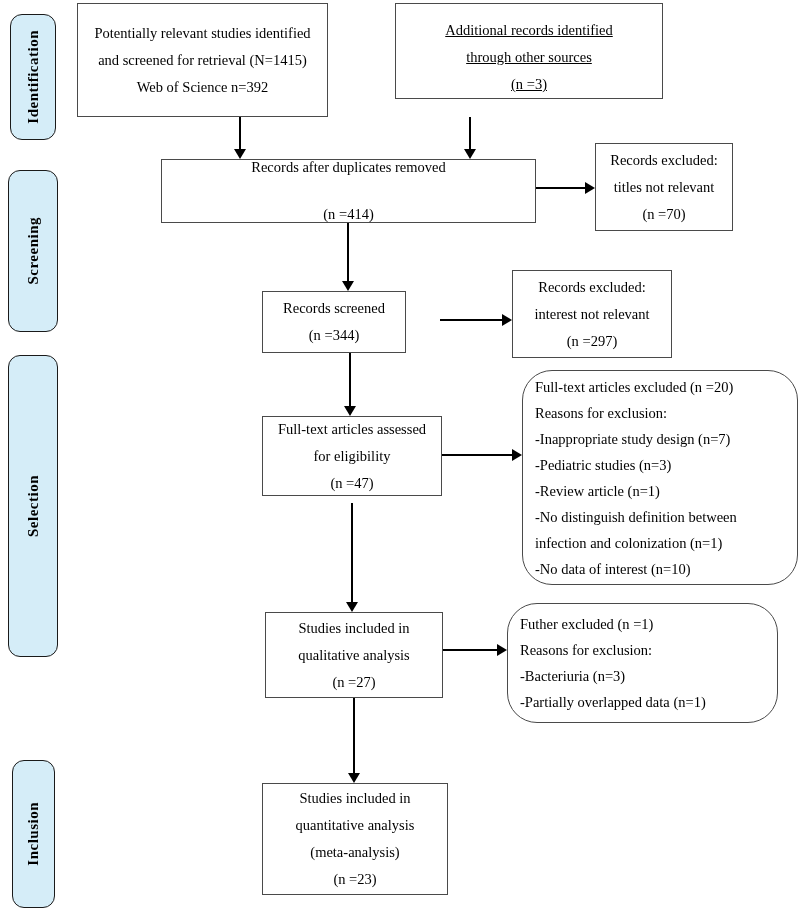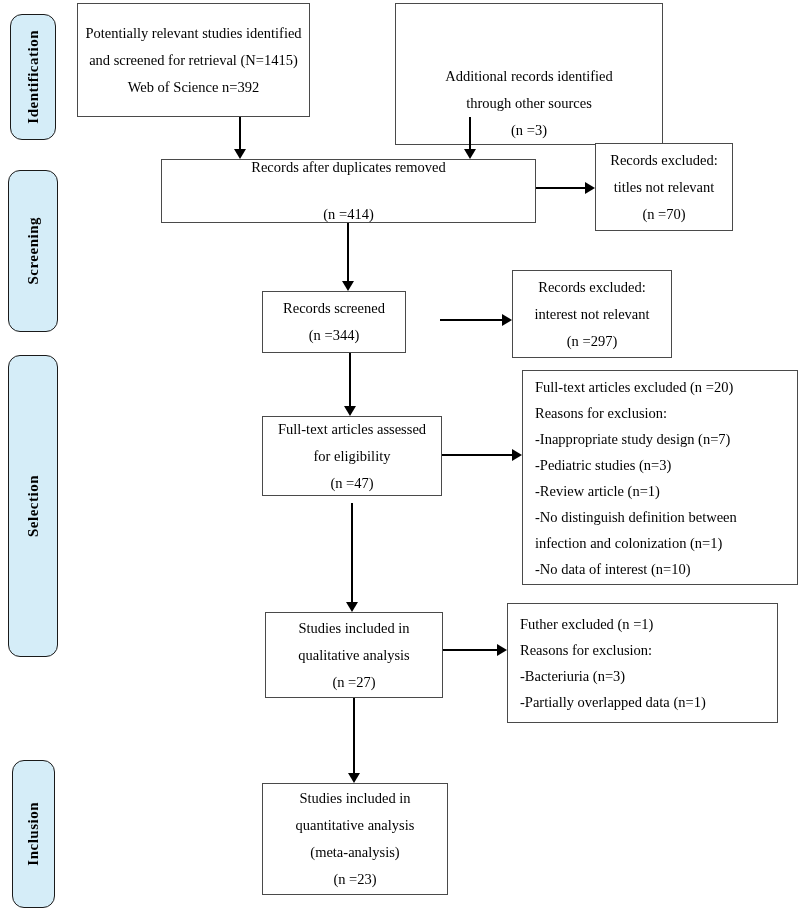--- a/index.html
+++ b/index.html
@@ -45,21 +45,21 @@
     box-sizing:border-box;
     display:flex;flex-direction:column;
     align-items:center;justify-content:center;
     font-size:14.5px;
     text-align:center;
   }
   .box .bline{line-height:27px;white-space:nowrap;}
   .box.left{
     align-items:flex-start;
     text-align:left;
-    padding-left:12px;padding-right:4px;
+    padding-left:12px;padding-right:4px;border-radius:30px;
   }
   .box.left .bline{line-height:26px;}
   
   .varrow{position:absolute;width:12px;}
   .varrow::before{
     content:'';position:absolute;left:5.2px;top:0;bottom:9px;
     width:1.6px;background:var(--arrow);
   }
   .varrow::after{
     content:'';position:absolute;left:0;bottom:0;width:0;height:0;
@@ -88,27 +88,27 @@
   <div class="stage" style="left:8px;top:170px;width:50px;height:162px;">
     <span>Screening</span>
   </div>
   <div class="stage" style="left:8px;top:355px;width:50px;height:302px;">
     <span>Selection</span>
   </div>
   <div class="stage" style="left:12px;top:760px;width:43px;height:148px;">
     <span>Inclusion</span>
   </div>
 
-  <div class="box" style="left:77px;top:3px;width:233px;height:114px;">
+  <div class="box" style="left:77px;top:3px;width:251px;height:114px;">
     <div class="bline">Potentially relevant studies identified</div>
     <div class="bline">and screened for retrieval (N=1415)</div>
     <div class="bline">Web of Science n=392</div>
   </div>
 
-  <div class="box" style="left:395px;top:3px;width:268px;height:142px;justify-content:flex-end;padding-top:13px;">
+  <div class="box" style="left:395px;top:3px;width:268px;height:96px;justify-content:space-between;padding-top:13px;text-decoration:underline;">
     <div class="bline">Additional records identified</div>
     <div class="bline">through other sources</div>
     <div class="bline">(n =3)</div>
   </div>
 
   <div class="box" style="left:161px;top:159px;width:375px;height:64px;gap:20px;">
     <div class="bline">Records after duplicates removed</div>
     <div class="bline">(n =414)</div>
   </div>
 

